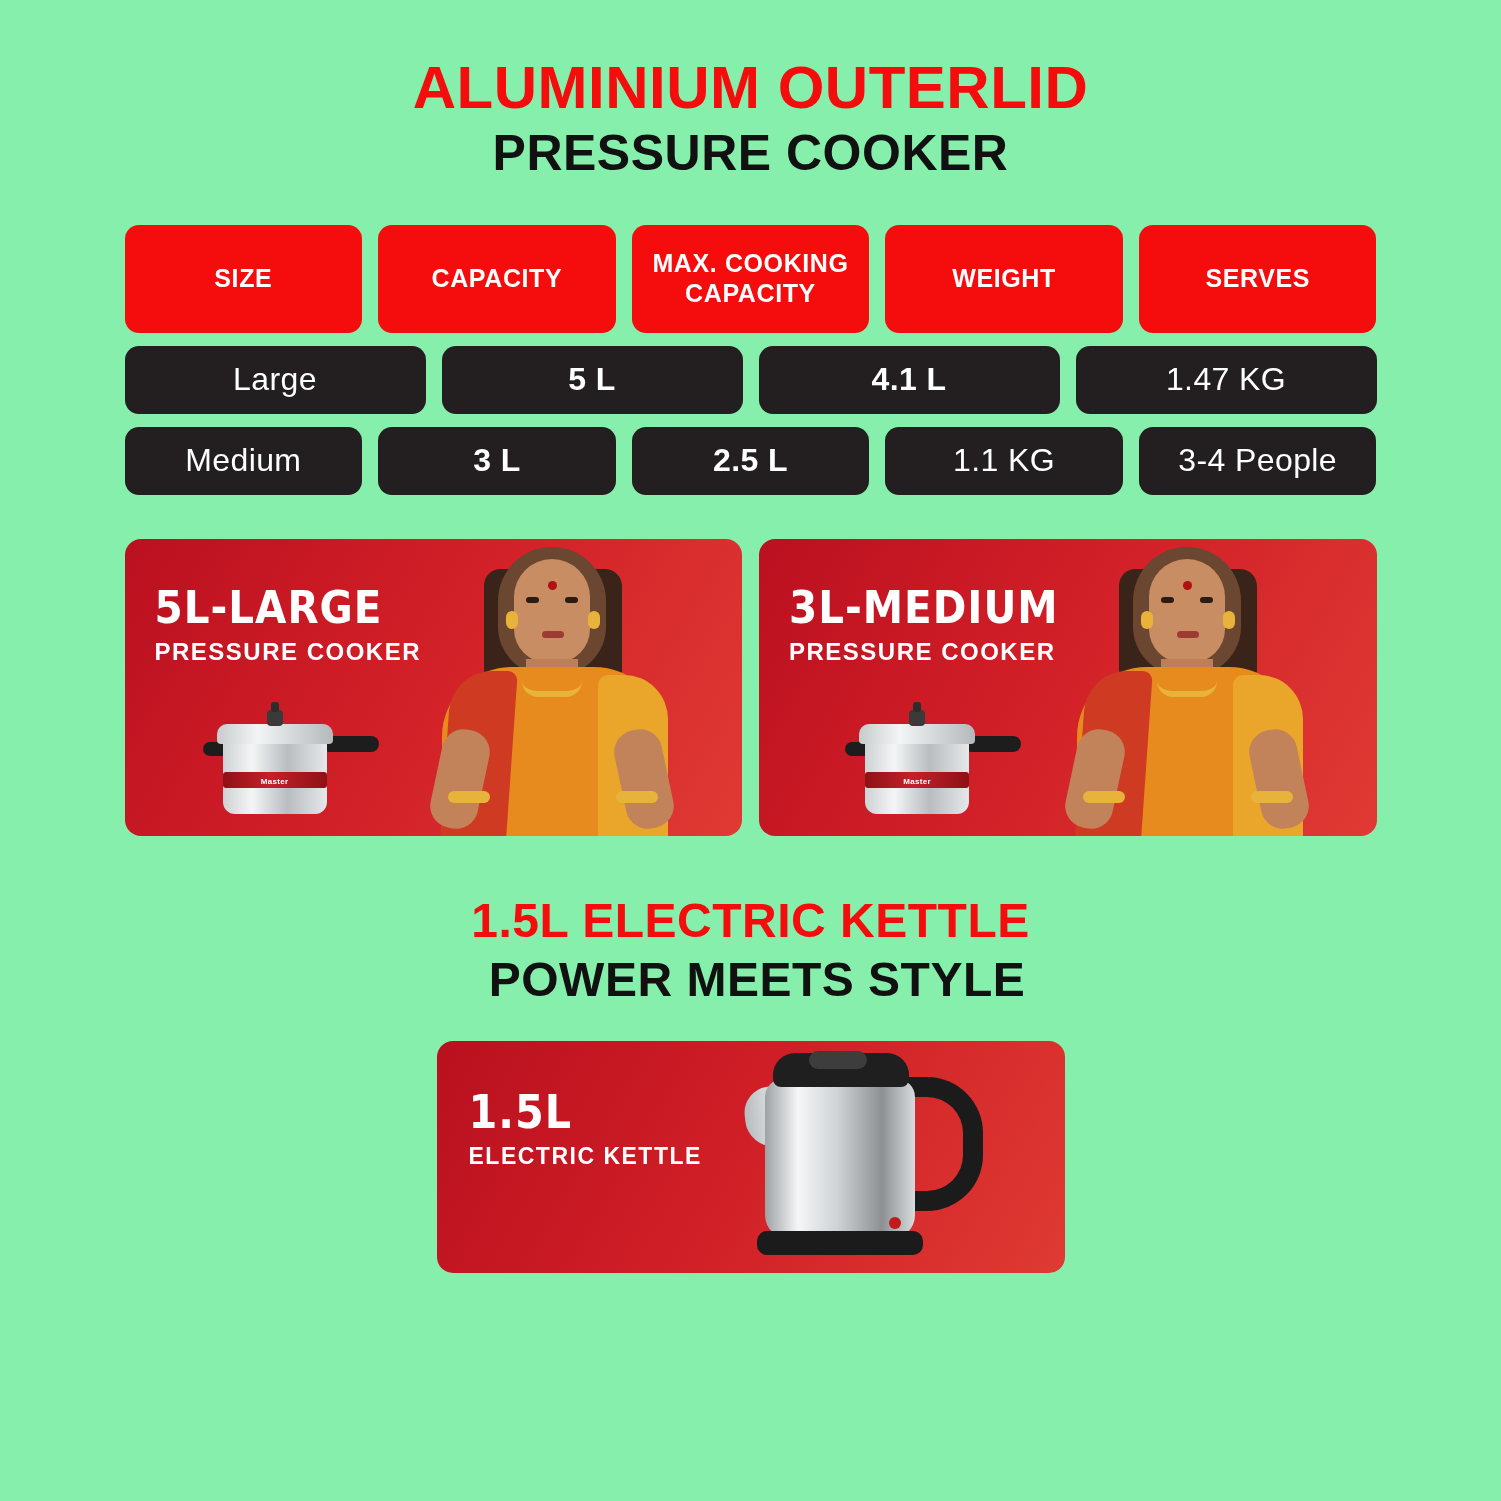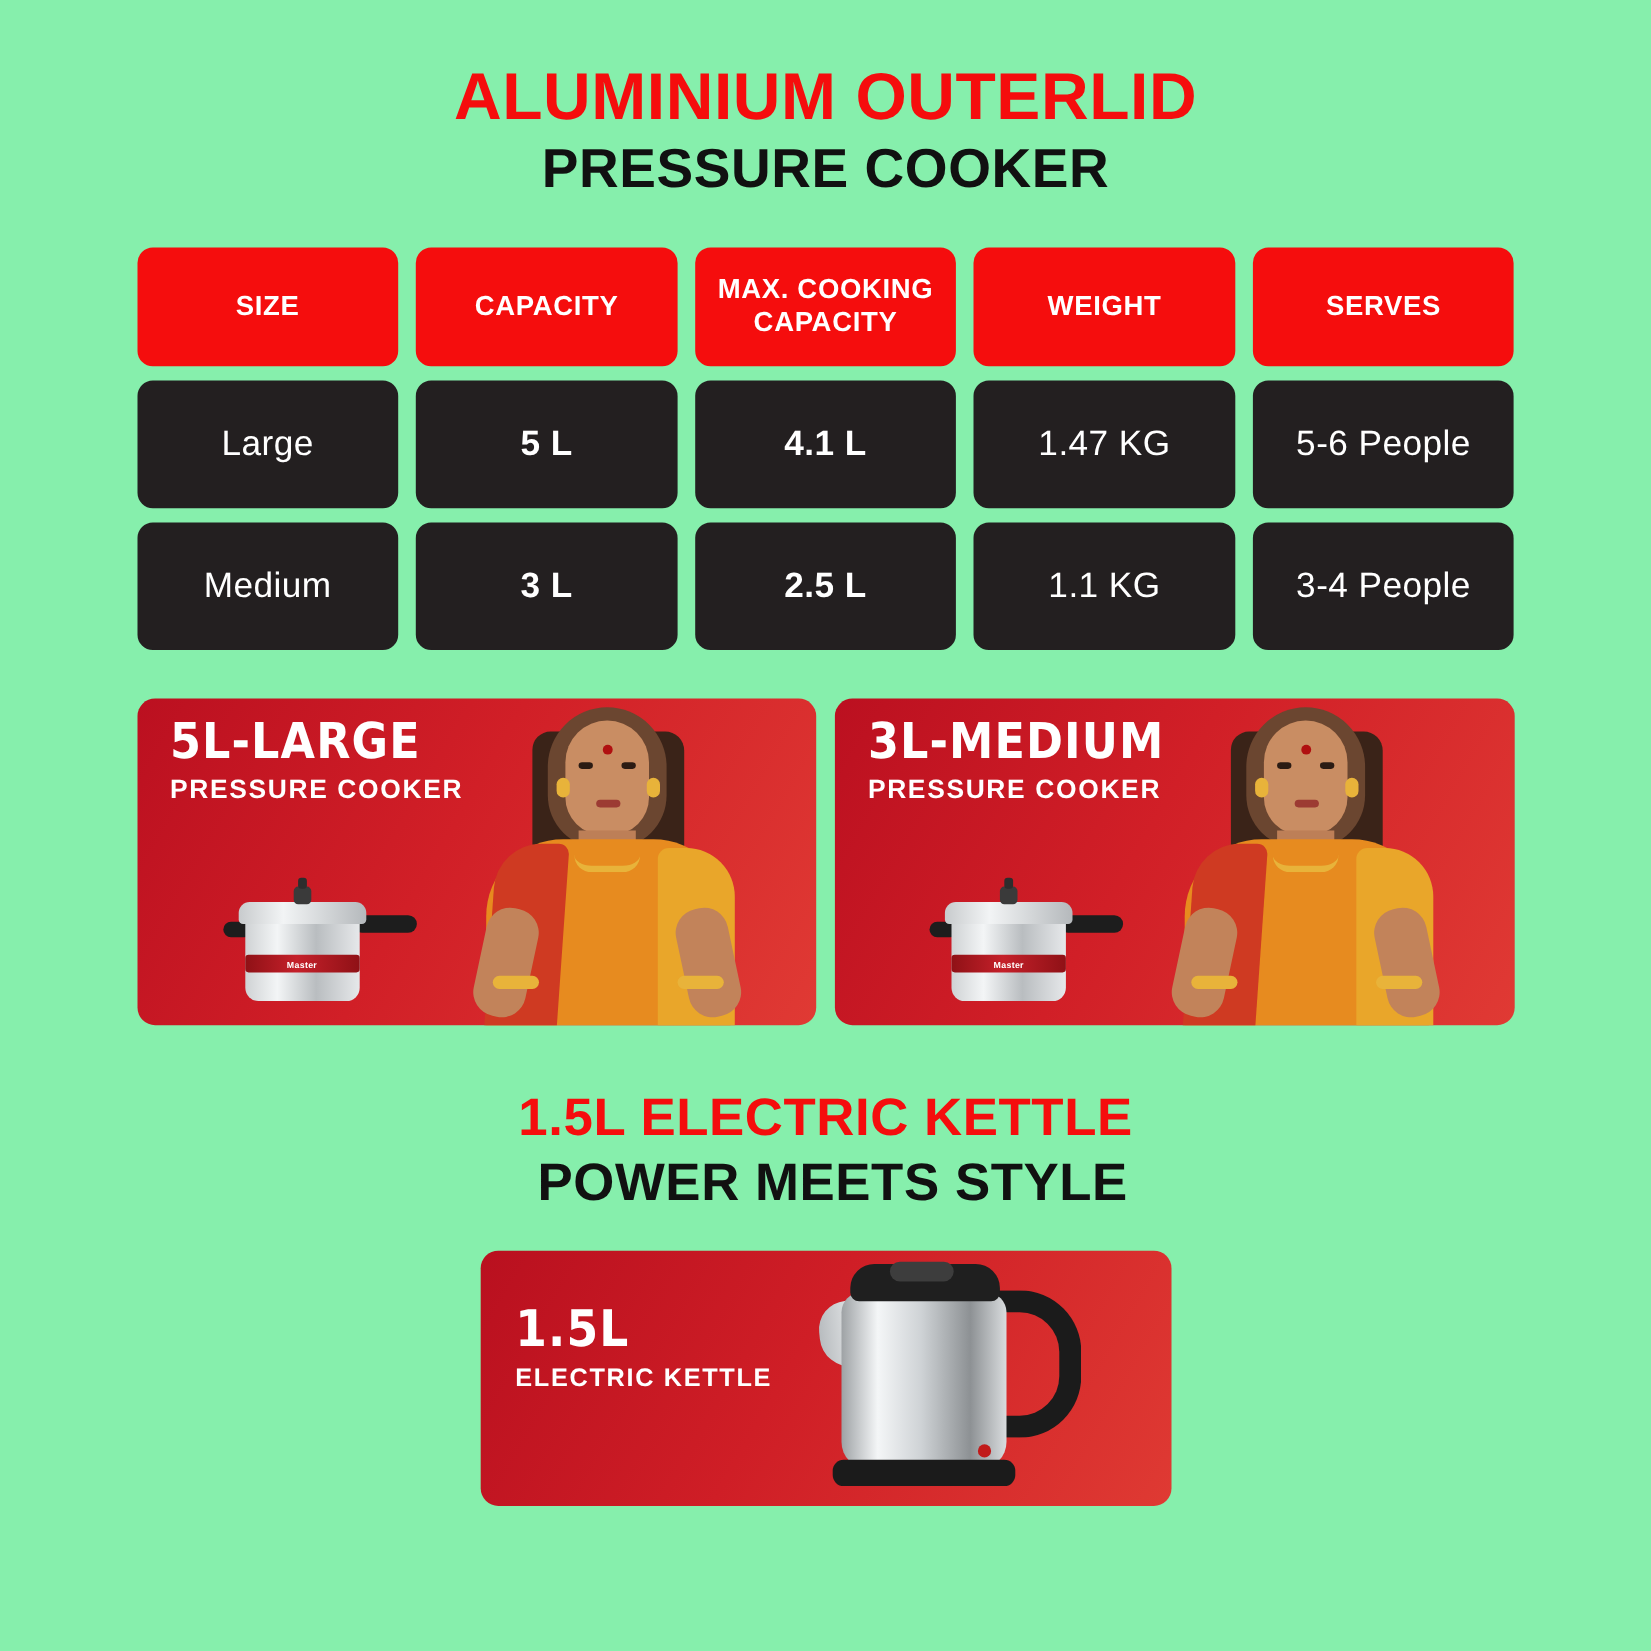--- a/index.html
+++ b/index.html
@@ -40,21 +40,21 @@
     height: 108px;
     color: #ffffff;
     font-weight: 800;
     font-size: 25px;
     letter-spacing: 0.6px;
     line-height: 1.18;
     padding: 0 6px;
   }
   .body-row .cell {
     background: #231f20;
-    height: 116px;
+    height: 68px;
     color: #ffffff;
     font-weight: 400;
     font-size: 32px;
     letter-spacing: 0.4px;
   }
   .body-row .cell.num { font-weight: 700; }
 
   
   .cards-row {
     margin: 44px auto 0 auto;
@@ -62,21 +62,21 @@
     display: flex; gap: 17px;
   }
   .card {
     position: relative;
     flex: 1 1 0;
     height: 297px;
     border-radius: 16px;
     background: linear-gradient(120deg, #bb1020 0%, #d11f27 45%, #e03a34 100%);
     overflow: hidden;
   }
-  .card-text { position: absolute; left: 30px; top: 16px; z-index: 3; }
+  .card-text { position: absolute; left: 30px; top: 46px; z-index: 3; }
   .card-title {
     color: #ffffff; font-size: 45px; font-weight: 800;
     letter-spacing: 1px; line-height: 1;
     font-family: "DejaVu Sans Condensed", "Liberation Sans", sans-serif;
   }
   .card-sub {
     color: #ffffff; font-size: 24px; font-weight: 700;
     letter-spacing: 1.5px; margin-top: 8px;
   }
 
@@ -241,21 +241,20 @@
       <div class="cell">MAX. COOKING CAPACITY</div>
       <div class="cell">WEIGHT</div>
       <div class="cell">SERVES</div>
     </div>
 
     <div class="spec-row body-row">
       <div class="cell">Large</div>
       <div class="cell num">5 L</div>
       <div class="cell num">4.1 L</div>
       <div class="cell">1.47 KG</div>
-      <div class="cell">5-6 People</div>
     </div>
 
     <div class="spec-row body-row">
       <div class="cell">Medium</div>
       <div class="cell num">3 L</div>
       <div class="cell num">2.5 L</div>
       <div class="cell">1.1 KG</div>
       <div class="cell">3-4 People</div>
     </div>
 

